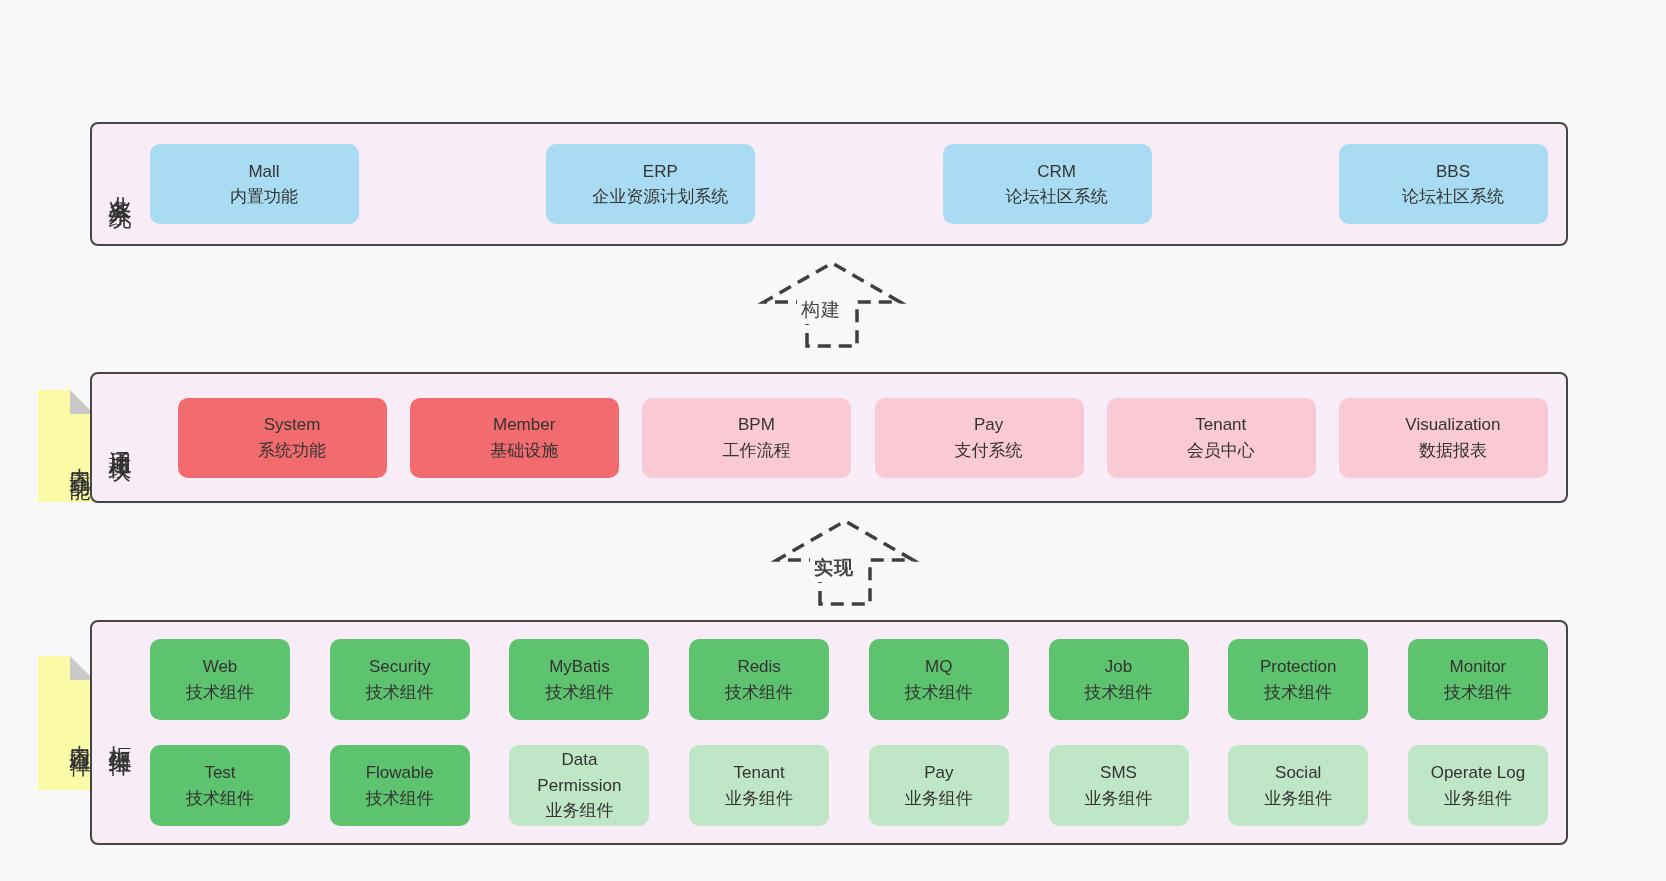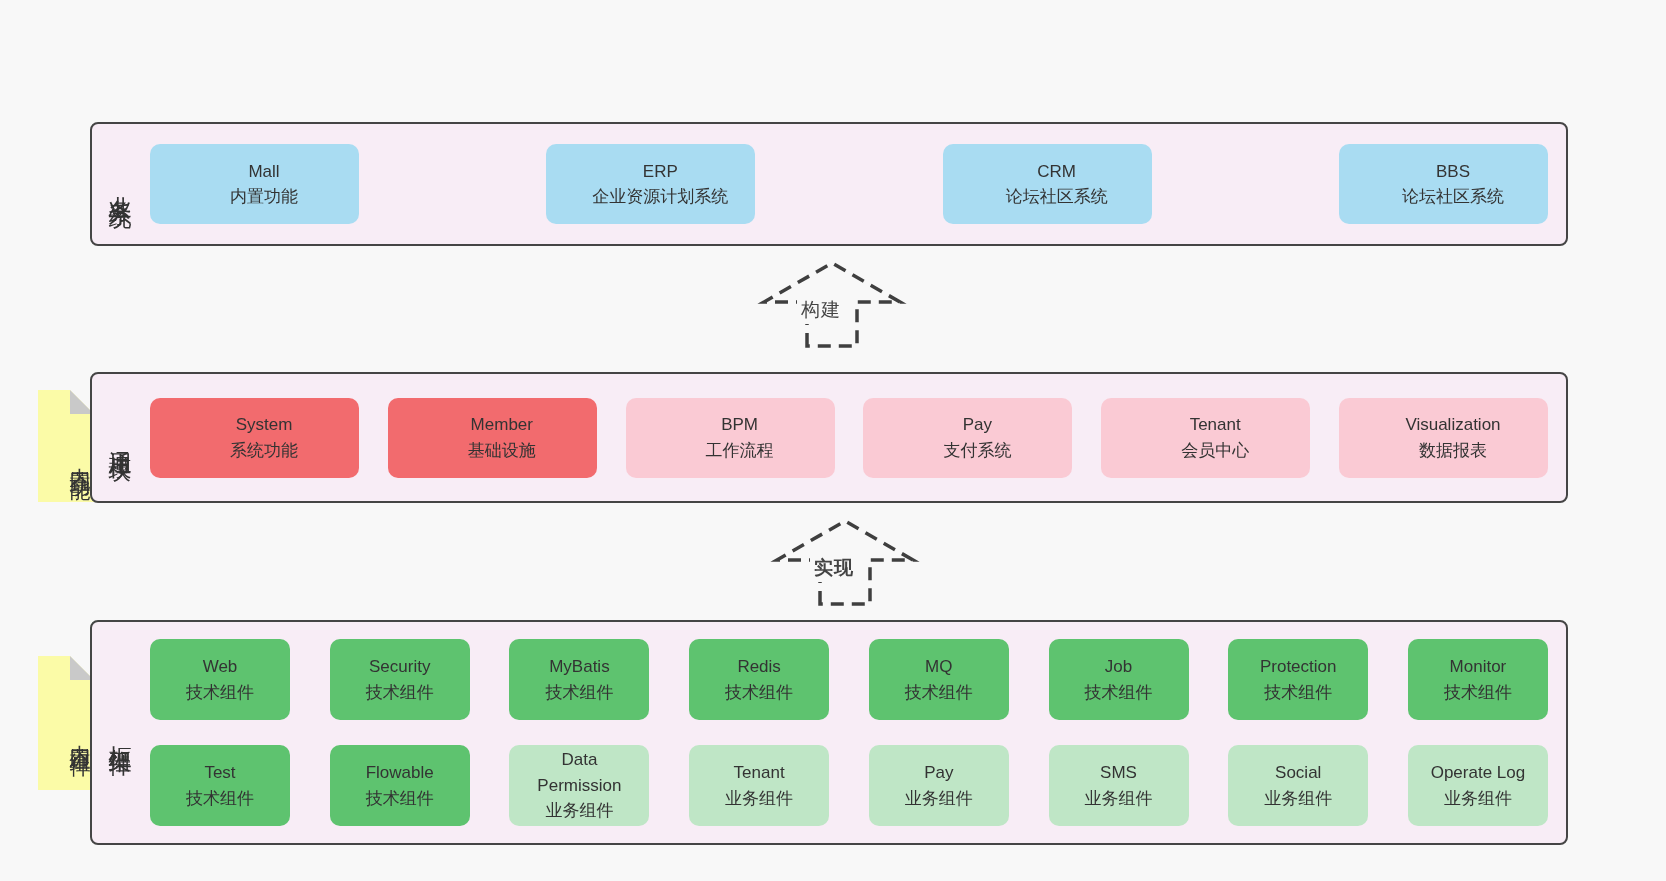--- a/index.html
+++ b/index.html
@@ -84,21 +84,21 @@
 <div class="arrow" style="left:757px;top:256px;">
   <svg width="150" height="92" viewBox="0 0 150 92">
     <path d="M 50 90 L 50 46 L 7 46 L 75 7 L 143 46 L 100 46 L 100 90 Z" fill="none" stroke="#3f3f3f" stroke-width="3.5" stroke-dasharray="13 8"></path>
   </svg>
   <span class="arrow-label">构建</span>
 </div>
 
 <div class="sticky" style="top:390px;height:112px;">内置功能</div>
 <div class="fold" style="left:70px;top:390px;"></div>
 
-<div class="band" style="top:372px;height:131px;">
+<div class="band" style="top:372px;height:131px;gap:28px;">
   <div class="band-label">通用模块</div>
   <div class="band-rows">
     <div class="row">
       <div class="box w190 red">
         <div>System</div>
         <div>系统功能</div>
       </div>
       <div class="box w190 red">
         <div>Member</div>
         <div>基础设施</div>

